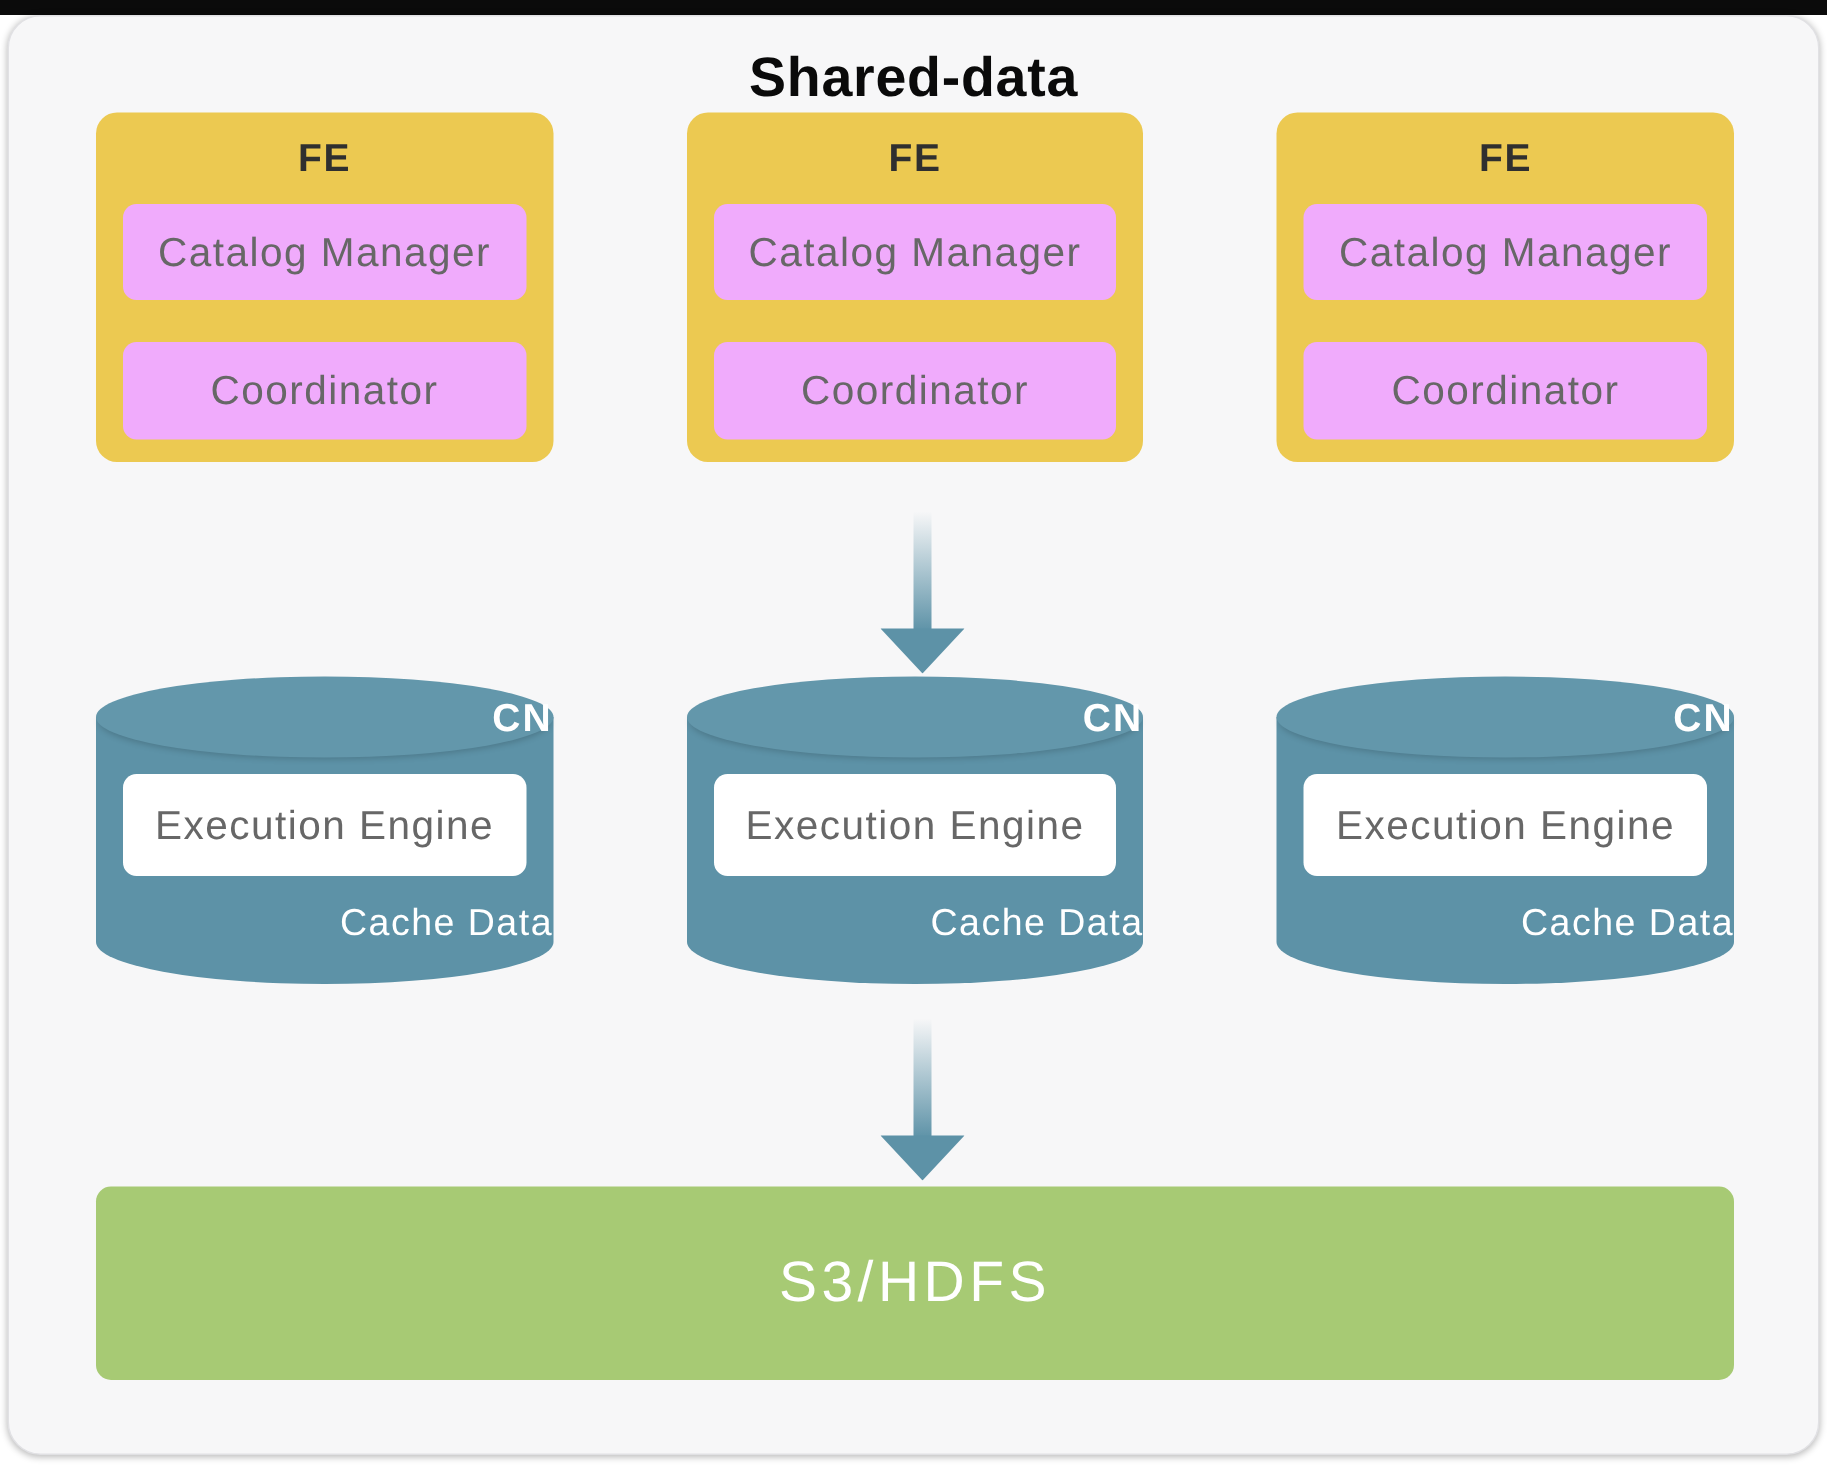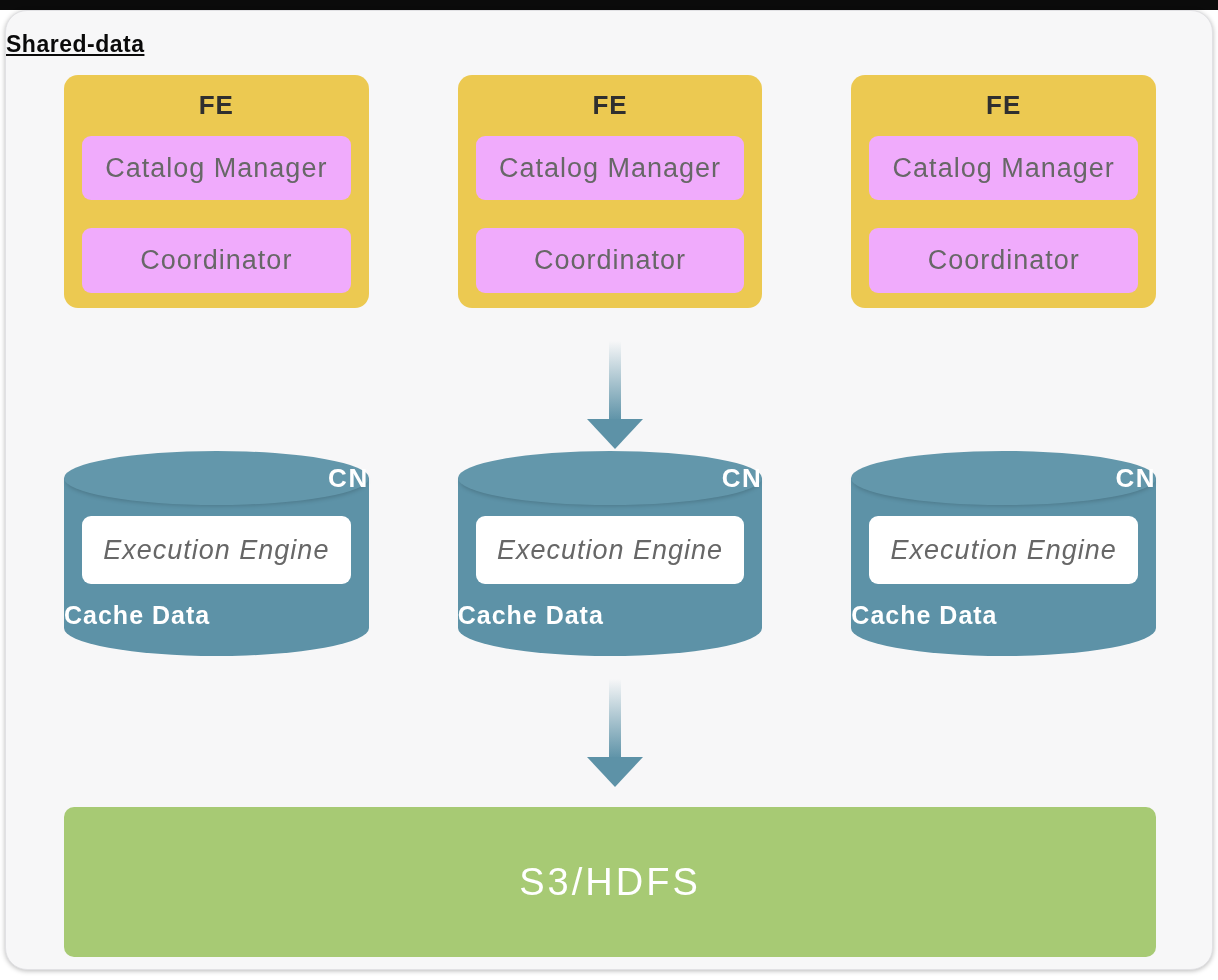--- a/index.html
+++ b/index.html
@@ -21,22 +21,22 @@
   .stage{position:relative;width:1218px;height:980px;}
 
   .top-edge{position:absolute;left:0;top:0;width:100%;height:10px;
     background:var(--window_edge);}
 
   .canvas{position:absolute;left:5px;top:10px;width:1208px;height:960px;
     background:var(--canvas_bg);
     border:1px solid #e1e1e4;border-radius:22px;
     box-shadow:0 1px 5px rgba(0,0,0,0.28);}
 
-  .title{position:absolute;left:0;top:20px;width:100%;
-    font-size:23px;font-weight:bold;color:var(--title_text);letter-spacing:0.5px;text-decoration:underline;}
+  .title{position:absolute;left:0;top:20px;width:100%;text-align:center;
+    font-size:37px;font-weight:bold;color:var(--title_text);letter-spacing:0.5px;}
 
   .row{position:absolute;left:58px;width:1092px;display:flex;gap:89px;}
   .row-fe{top:64px;height:233px;}
   .row-cn{top:440px;height:205px;}
 
   
   .fe-box{flex:1;background:var(--fe_fill);border-radius:14px;
     display:flex;flex-direction:column;padding:0 18px 15px;}
   .fe-title{height:65px;display:flex;align-items:center;justify-content:center;
     font-size:26px;font-weight:bold;color:var(--fe_label_text);letter-spacing:1px;}
@@ -52,31 +52,31 @@
     border-radius:0 0 50% 50% / 0 0 28px 28px;}
   .cyl-top{position:absolute;left:0;right:0;top:0;height:54px;
     background:var(--cn_top_fill);border-radius:50%;
     box-shadow:0 3px 4px -2px rgba(0,0,0,0.18);}
   .cyl-content{position:absolute;left:0;right:0;top:0;bottom:0;}
   .cn-title{position:absolute;left:0;width:100%;top:12px;text-align:right;
     font-size:26px;font-weight:bold;color:var(--node_label_text);letter-spacing:1.5px;}
   .engine{position:absolute;left:18px;right:18px;top:65px;height:68px;
     background:#ffffff;border-radius:9px;
     display:flex;align-items:center;justify-content:center;
-    font-size:27px;color:var(--component_text);letter-spacing:1px;font-style:italic;}
-  .cache{position:absolute;left:0;width:100%;top:150px;text-align:left;
-    font-size:25px;font-weight:bold;color:var(--node_label_text);letter-spacing:1px;}
+    font-size:27px;color:var(--component_text);letter-spacing:1px;}
+  .cache{position:absolute;left:0;width:100%;top:150px;text-align:right;
+    font-size:25px;font-weight:normal;color:var(--node_label_text);letter-spacing:1px;}
 
   .arrow{position:absolute;left:581px;width:56px;height:108px;color:var(--arrow);}
   .arrow-1{top:330px;}
   .arrow-2{top:668px;}
 
-  .storage{position:absolute;left:58px;top:780px;width:1092px;height:150px;
+  .storage{position:absolute;left:58px;top:780px;width:1092px;height:129px;
     background:var(--storage_fill);border-radius:10px;
-    display:flex;align-items:center;justify-content:center;margin-top:16px;}
+    display:flex;align-items:center;justify-content:center;}
   .storage-label{font-size:38px;color:#ffffff;letter-spacing:3px;}
 </style>
 </head>
 <body>
 
 <div class="stage">
   <div class="top-edge"></div>
 
   <div class="canvas">
     <div class="title">Shared-data</div>

